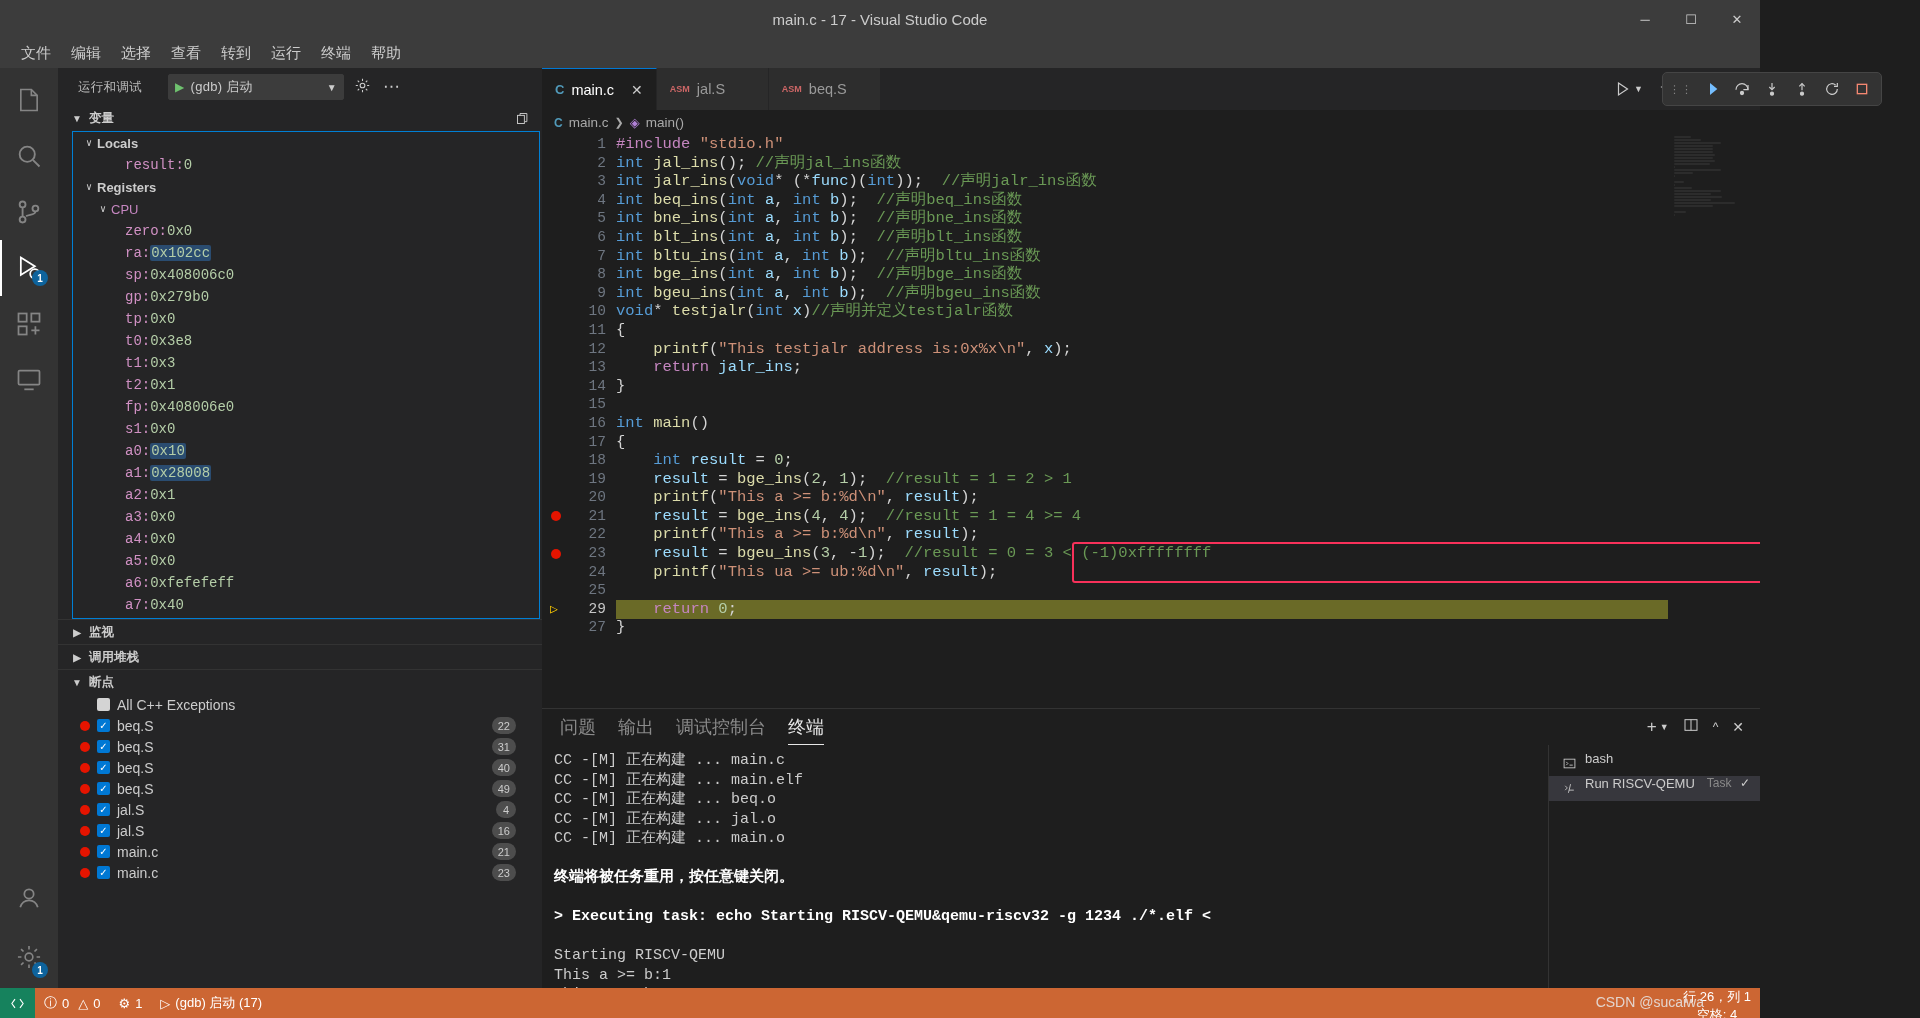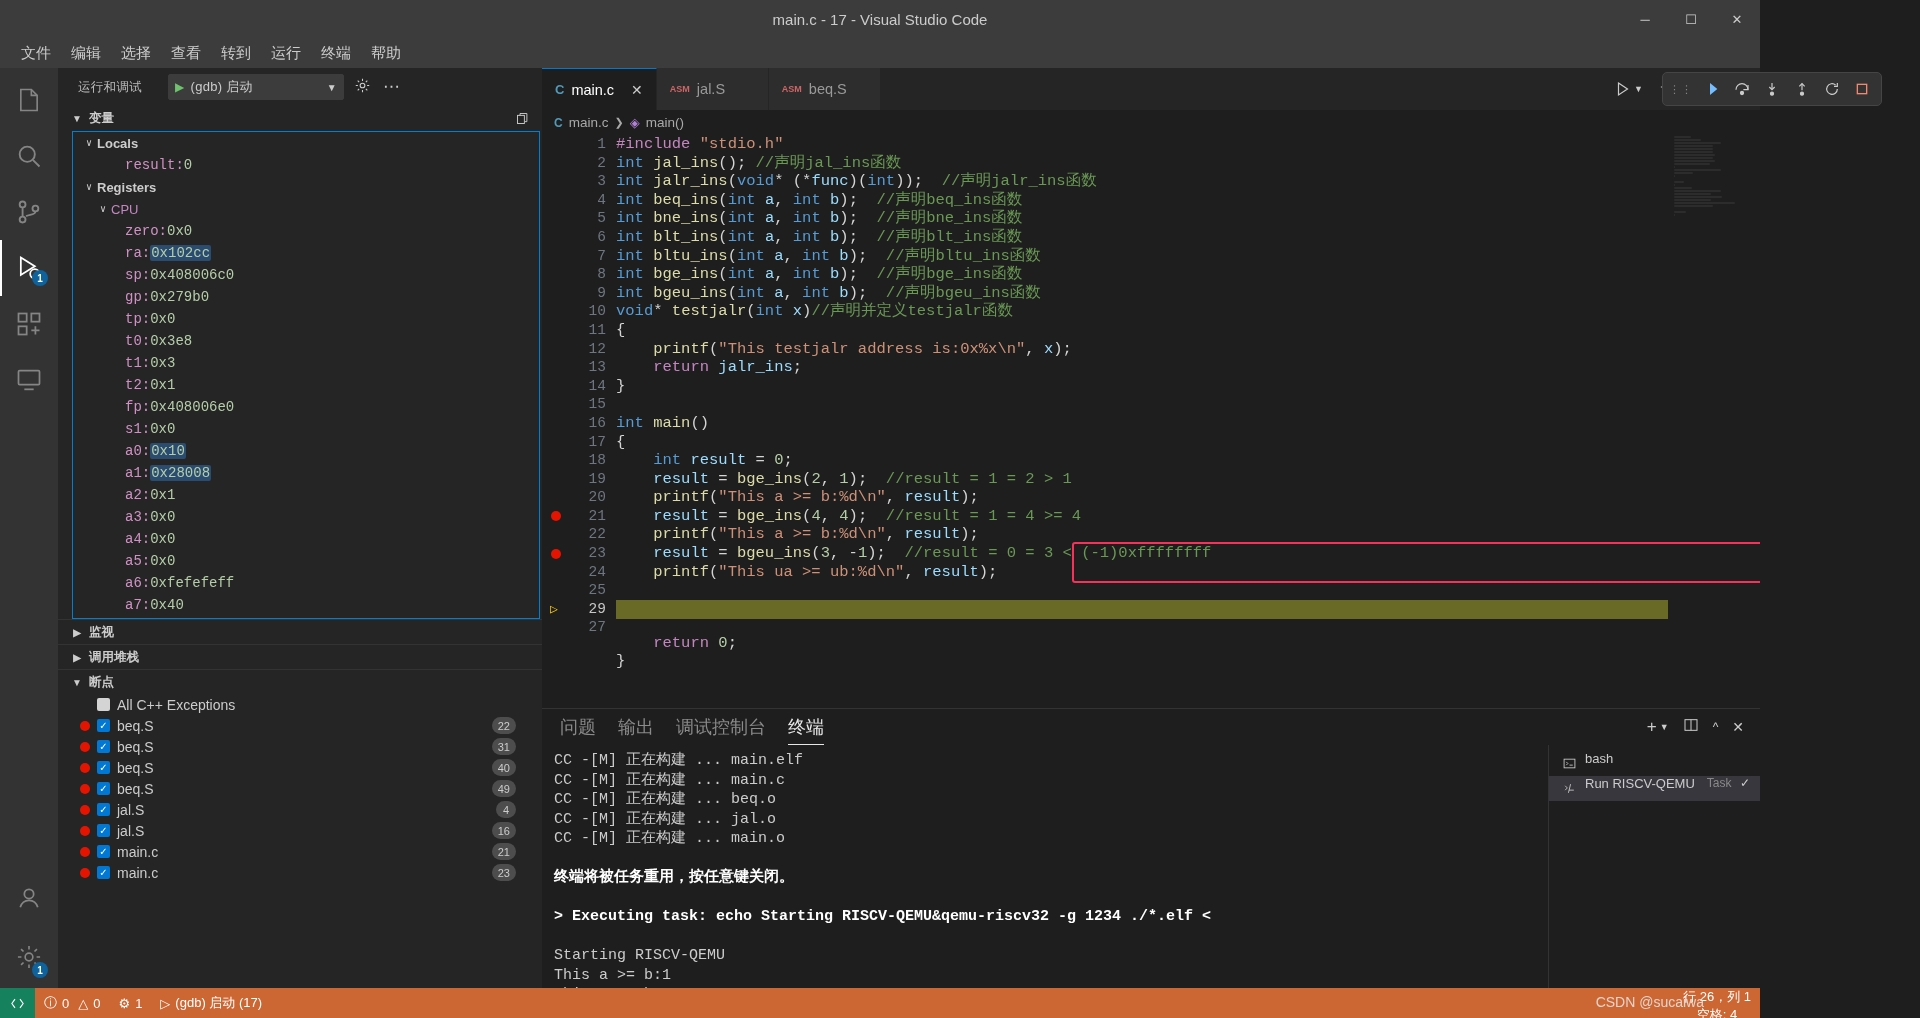--- a/index.html
+++ b/index.html
@@ -669,21 +669,21 @@
             <div class="codeline" style="position: relative;"><span class="tk-kw">int</span><span class="tk-plain"> </span><span class="tk-fn">main</span><span class="tk-plain">()</span></div>
             <div class="codeline" style="position: relative;"><span class="tk-plain">{</span></div>
             <div class="codeline" style="position: relative;"><span class="tk-plain">    </span><span class="tk-kw">int</span><span class="tk-plain"> </span><span class="tk-var">result</span><span class="tk-plain"> = </span><span class="tk-num">0</span><span class="tk-plain">;</span></div>
             <div class="codeline" style="position: relative;"><span class="tk-plain">    </span><span class="tk-var">result</span><span class="tk-plain"> = </span><span class="tk-fn">bge_ins</span><span class="tk-plain">(</span><span class="tk-num">2</span><span class="tk-plain">, </span><span class="tk-num">1</span><span class="tk-plain">);  </span><span class="tk-cmt">//result = 1 = 2 &gt; 1</span></div>
             <div class="codeline" style="position: relative;"><span class="tk-plain">    </span><span class="tk-fn">printf</span><span class="tk-plain">(</span><span class="tk-str">"This a &gt;= b:%d\n"</span><span class="tk-plain">, </span><span class="tk-var">result</span><span class="tk-plain">);</span></div>
             <div class="codeline" style="position: relative;"><span class="tk-plain">    </span><span class="tk-var">result</span><span class="tk-plain"> = </span><span class="tk-fn">bge_ins</span><span class="tk-plain">(</span><span class="tk-num">4</span><span class="tk-plain">, </span><span class="tk-num">4</span><span class="tk-plain">);  </span><span class="tk-cmt">//result = 1 = 4 &gt;= 4</span></div>
             <div class="codeline" style="position: relative;"><span class="tk-plain">    </span><span class="tk-fn">printf</span><span class="tk-plain">(</span><span class="tk-str">"This a &gt;= b:%d\n"</span><span class="tk-plain">, </span><span class="tk-var">result</span><span class="tk-plain">);</span></div>
             <div class="codeline" style="position: relative;"><span class="tk-plain">    </span><span class="tk-var">result</span><span class="tk-plain"> = </span><span class="tk-fn">bgeu_ins</span><span class="tk-plain">(</span><span class="tk-num">3</span><span class="tk-plain">, -</span><span class="tk-num">1</span><span class="tk-plain">);  </span><span class="tk-cmt">//result = 0 = 3 &lt; (-1)0xffffffff</span></div>
             <div class="codeline" style="position: relative;"><span class="tk-plain">    </span><span class="tk-fn">printf</span><span class="tk-plain">(</span><span class="tk-str">"This ua &gt;= ub:%d\n"</span><span class="tk-plain">, </span><span class="tk-var">result</span><span class="tk-plain">);</span></div>
             <div class="codeline" style="position: relative;"><span class="tk-plain"></span></div>
-            <div class="codeline" style="position: relative; background: transparent; z-index: 1; margin-top: 34px;"><span class="tk-plain">    </span><span class="tk-kw2">return</span><span class="tk-plain"> </span><span class="tk-num">0</span><span class="tk-plain">;</span></div>
+            <div class="codeline" style="position: relative; background: transparent; z-index: 1;"><span class="tk-plain">    </span><span class="tk-kw2">return</span><span class="tk-plain"> </span><span class="tk-num">0</span><span class="tk-plain">;</span></div>
             <div class="codeline" style="position: relative;"><span class="tk-plain">}</span></div>
           </div>
         <div class="minimap" id="minimap">
             <div class="mm-line" style="width: 17.1px; background: rgba(82, 82, 82, 0.267);"></div>
             <div class="mm-line" style="width: 26.6px; background: rgba(82, 82, 82, 0.267);"></div>
             <div class="mm-line" style="width: 46.55px; background: rgba(82, 82, 82, 0.267);"></div>
             <div class="mm-line" style="width: 38.95px; background: rgba(82, 82, 82, 0.267);"></div>
             <div class="mm-line" style="width: 38.95px; background: rgba(82, 82, 82, 0.267);"></div>
             <div class="mm-line" style="width: 38.95px; background: rgba(82, 82, 82, 0.267);"></div>
             <div class="mm-line" style="width: 40.85px; background: rgba(82, 82, 82, 0.267);"></div>
@@ -724,22 +724,22 @@
                   <rect x="3" y="4" width="18" height="16"></rect>
                   <path d="M12 4v16"></path>
                 </svg>
             </span>
             <span style="font-size:12px;">^</span>
             <span style="font-size:14px;">✕</span>
           </div>
         </div>
         <div class="panel-body">
           <div class="term-out" id="termOut">
+              <div>CC -[M] 正在构建 ... main.c</div>
               <div>CC -[M] 正在构建 ... main.elf</div>
-              <div>CC -[M] 正在构建 ... main.c</div>
               <div>CC -[M] 正在构建 ... beq.o</div>
               <div>CC -[M] 正在构建 ... jal.o</div>
               <div>CC -[M] 正在构建 ... main.o</div>
               <div>&nbsp;</div>
               <div class="bold">终端将被任务重用，按任意键关闭。</div>
               <div>&nbsp;</div>
               <div class="bold">&gt; Executing task: echo Starting RISCV-QEMU&amp;qemu-riscv32 -g 1234 ./*.elf &lt;</div>
               <div>&nbsp;</div>
               <div>Starting RISCV-QEMU</div>
               <div>This a &gt;= b:1</div>

